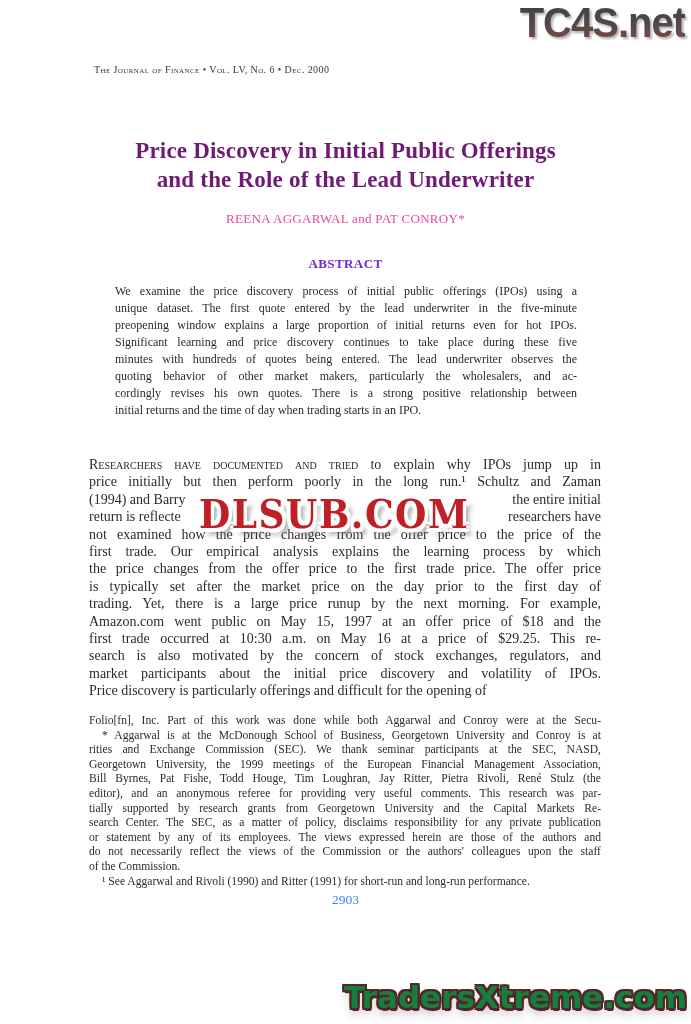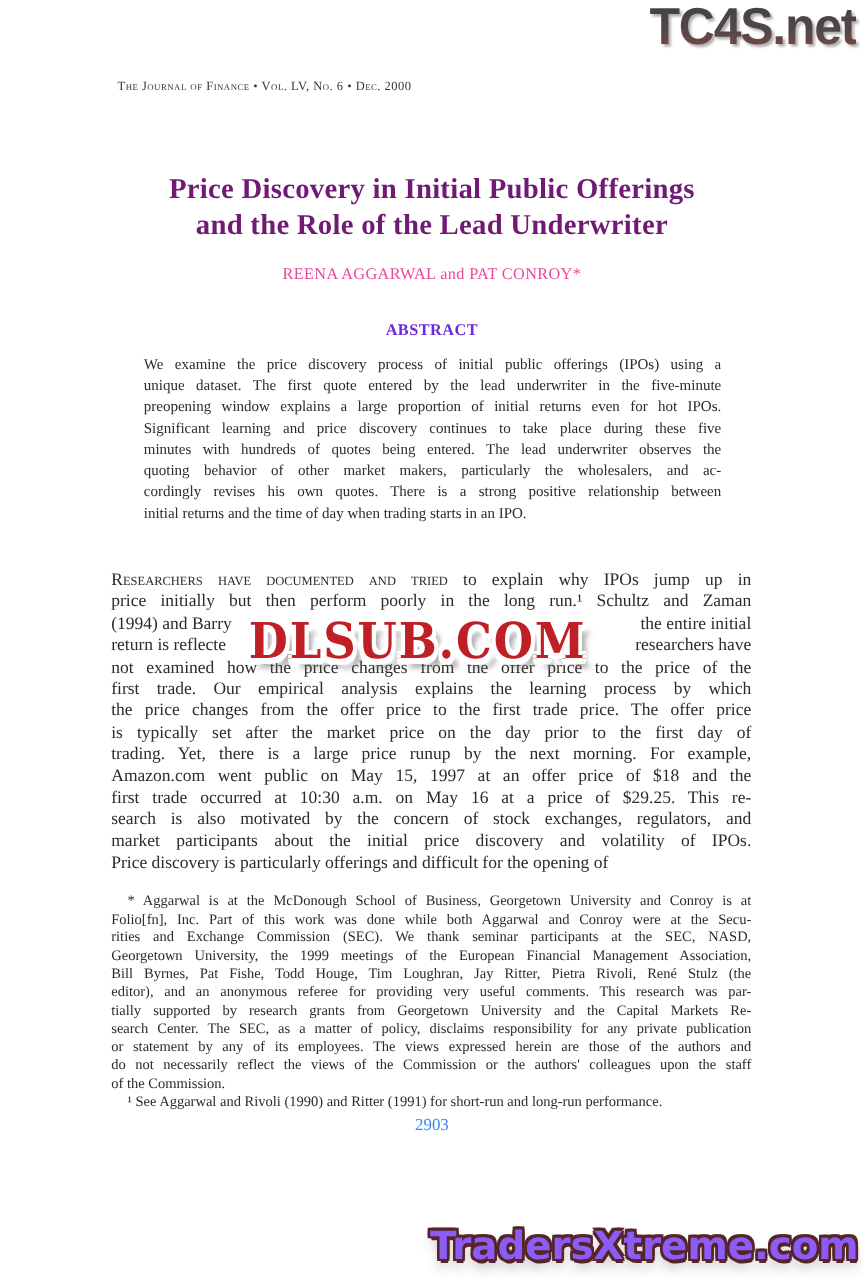--- a/index.html
+++ b/index.html
@@ -77,21 +77,21 @@
     text-shadow:
       -3px -3px 0 #ffffff, 3px -3px 0 #ffffff, -3px 3px 0 #ffffff, 3px 3px 0 #ffffff,
       0 -3px 0 #ffffff, 0 3px 0 #ffffff, -3px 0 0 #ffffff, 3px 0 0 #ffffff,
       -2px 4px 0 #ffffff, 2px 4px 0 #ffffff,
       6px 7px 4px rgba(110,110,110,0.55);
     transform:scaleY(1.1); transform-origin:top left;
   }
   .wm-traders {
     position:absolute; right:4px; top:976px;
     font-family:"DejaVu Sans", sans-serif; font-weight:bold;
-    font-size:31px; line-height:42px; color:#8b5cf6;
+    font-size:31px; line-height:42px; color:#15803d;
     text-shadow:
       -2px -2px 0 #56252a, 2px -2px 0 #56252a, -2px 2px 0 #56252a, 2px 2px 0 #56252a,
       0 -2px 0 #56252a, 0 2px 0 #56252a, -2px 0 0 #56252a, 2px 0 0 #56252a,
       1px 3px 0 #56252a,
       0 7px 9px rgba(80,40,40,0.30);
   }
 </style>
 </head>
 <body>
 
@@ -139,22 +139,22 @@
     <div class="jline">Amazon.com went public on May 15, 1997 at an offer price of $18 and the</div>
     <div class="jline">first trade occurred at 10:30 a.m. on May 16 at a price of $29.25. This re-</div>
     <div class="jline">search is also motivated by the concern of stock exchanges, regulators, and</div>
     <div class="jline">market participants about the initial price discovery and volatility of IPOs.</div>
     <div class="jline left-last">Price discovery is particularly offerings and difficult for the opening of</div>
   </div>
 
   <div class="wm-dlsub">DLSUB.COM</div>
 
   <div class="footnote-block">
+    <div class="jline">Folio[fn], Inc. Part of this work was done while both Aggarwal and Conroy were at the Secu-</div>
     <div class="jline indent">* Aggarwal is at the McDonough School of Business, Georgetown University and Conroy is at</div>
-    <div class="jline">Folio[fn], Inc. Part of this work was done while both Aggarwal and Conroy were at the Secu-</div>
     <div class="jline">rities and Exchange Commission (SEC). We thank seminar participants at the SEC, NASD,</div>
     <div class="jline">Georgetown University, the 1999 meetings of the European Financial Management Association,</div>
     <div class="jline">Bill Byrnes, Pat Fishe, Todd Houge, Tim Loughran, Jay Ritter, Pietra Rivoli, René Stulz (the</div>
     <div class="jline">editor), and an anonymous referee for providing very useful comments. This research was par-</div>
     <div class="jline">tially supported by research grants from Georgetown University and the Capital Markets Re-</div>
     <div class="jline">search Center. The SEC, as a matter of policy, disclaims responsibility for any private publication</div>
     <div class="jline">or statement by any of its employees. The views expressed herein are those of the authors and</div>
     <div class="jline">do not necessarily reflect the views of the Commission or the authors' colleagues upon the staff</div>
     <div class="jline left-last">of the Commission.</div>
     <div class="jline left-last indent">¹ See Aggarwal and Rivoli (1990) and Ritter (1991) for short-run and long-run performance.</div>

